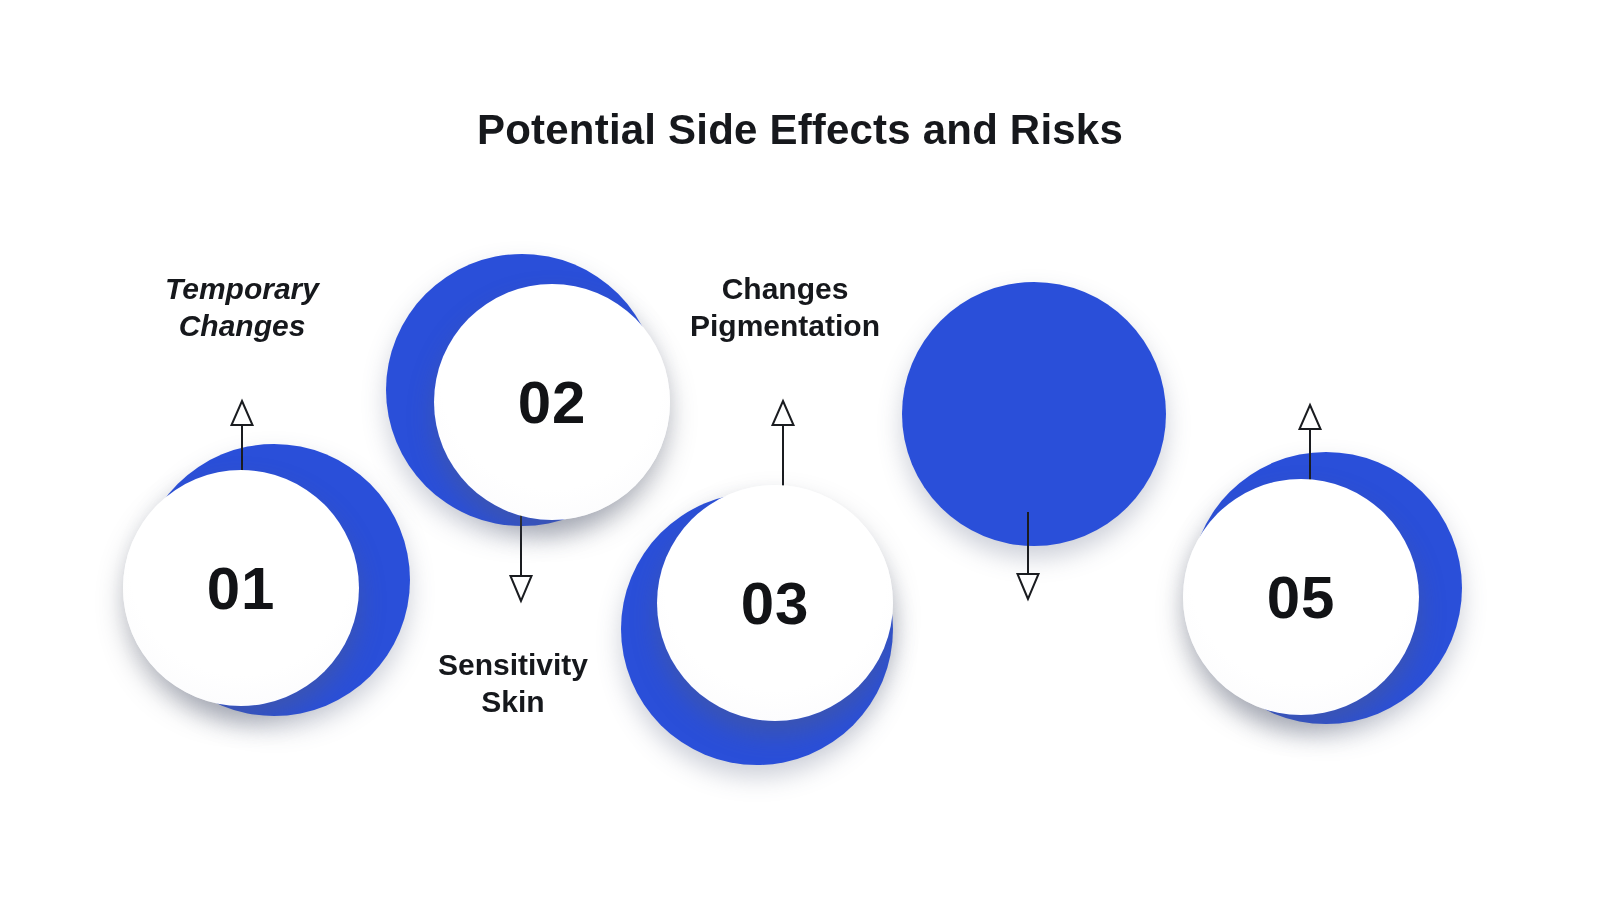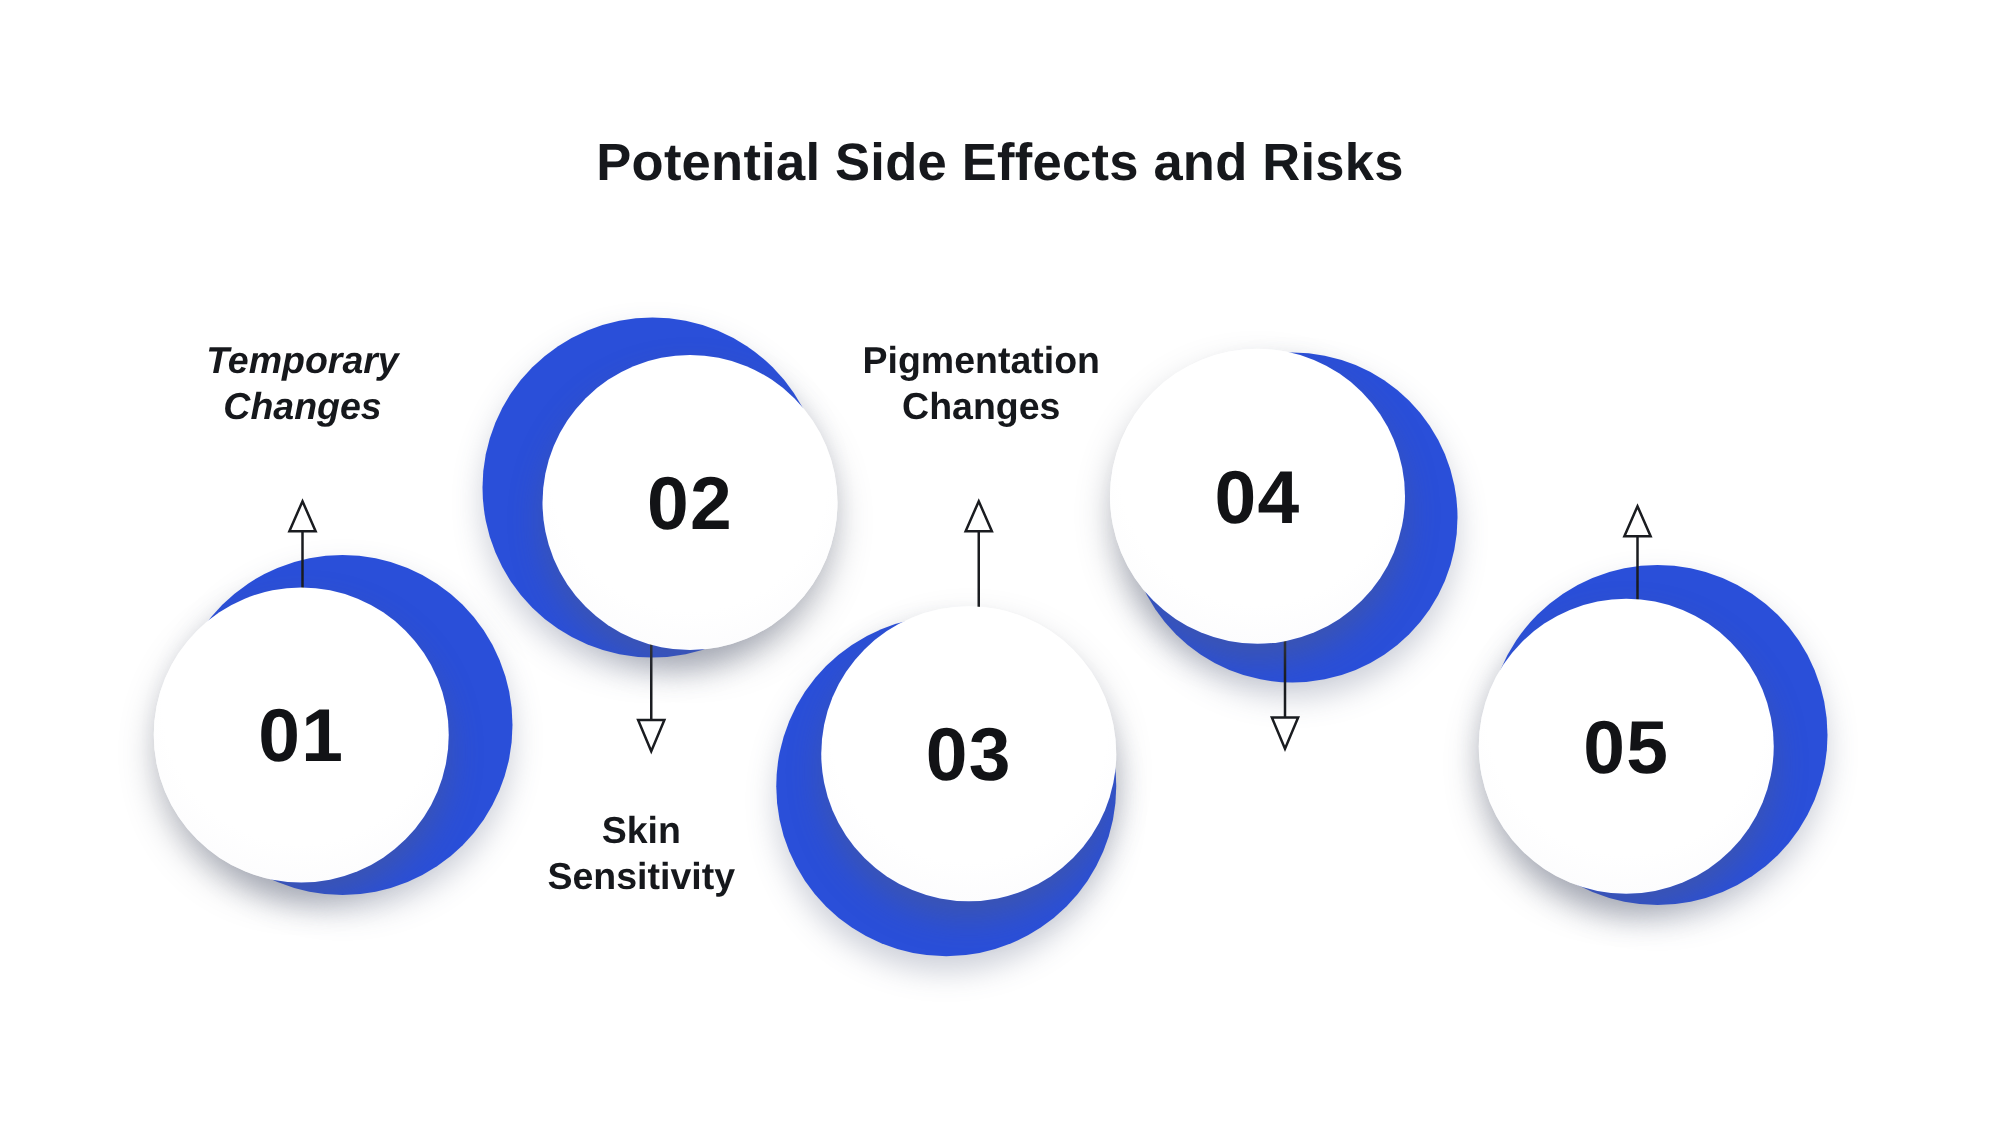--- a/index.html
+++ b/index.html
@@ -85,41 +85,38 @@
 
   <div class="blue-circle" style="left:386px;top:254px;width:272px;height:272px;"></div>
   <div class="white-circle" style="left:434px;top:284px;">
     <span class="step-number">02</span>
   </div>
   <svg class="arrow" style="left:506px;top:514px;" width="30" height="90" viewBox="0 0 30 90">
     <line x1="15" y1="0" x2="15" y2="62" stroke="#1a1c20" stroke-width="2"></line>
     <path d="M15 87 L4.5 62 L25.5 62 Z" fill="#ffffff" stroke="#1a1c20" stroke-width="2"></path>
   </svg>
   <div class="step-label" style="left:363px;top:646px;">
+    <span>Sensitivity</span>
     <span>Skin</span>
-    <span>Sensitivity</span>
   </div>
 
   <div class="blue-circle" style="left:621px;top:493px;width:272px;height:272px;"></div>
   <div class="white-circle" style="left:657px;top:485px;">
     <span class="step-number">03</span>
   </div>
   <svg class="arrow" style="left:768px;top:398px;" width="30" height="90" viewBox="0 0 30 90">
     <path d="M15 3 L25.5 27 L4.5 27 Z" fill="#ffffff" stroke="#1a1c20" stroke-width="2"></path>
     <line x1="15" y1="27" x2="15" y2="90" stroke="#1a1c20" stroke-width="2"></line>
   </svg>
   <div class="step-label" style="left:635px;top:270px;">
+    <span>Changes</span>
     <span>Pigmentation</span>
-    <span>Changes</span>
   </div>
 
   <div class="blue-circle" style="left:902px;top:282px;width:264px;height:264px;"></div>
-  <div class="white-circle" style="left:888px;top:279px;">
-    <span class="step-number">04</span>
-  </div>
   <svg class="arrow" style="left:1013px;top:512px;" width="30" height="90" viewBox="0 0 30 90">
     <line x1="15" y1="0" x2="15" y2="62" stroke="#1a1c20" stroke-width="2"></line>
     <path d="M15 87 L4.5 62 L25.5 62 Z" fill="#ffffff" stroke="#1a1c20" stroke-width="2"></path>
   </svg>
 
   <div class="blue-circle" style="left:1190px;top:452px;width:272px;height:272px;"></div>
   <div class="white-circle" style="left:1183px;top:479px;">
     <span class="step-number">05</span>
   </div>
   <svg class="arrow" style="left:1295px;top:402px;" width="30" height="90" viewBox="0 0 30 90">

